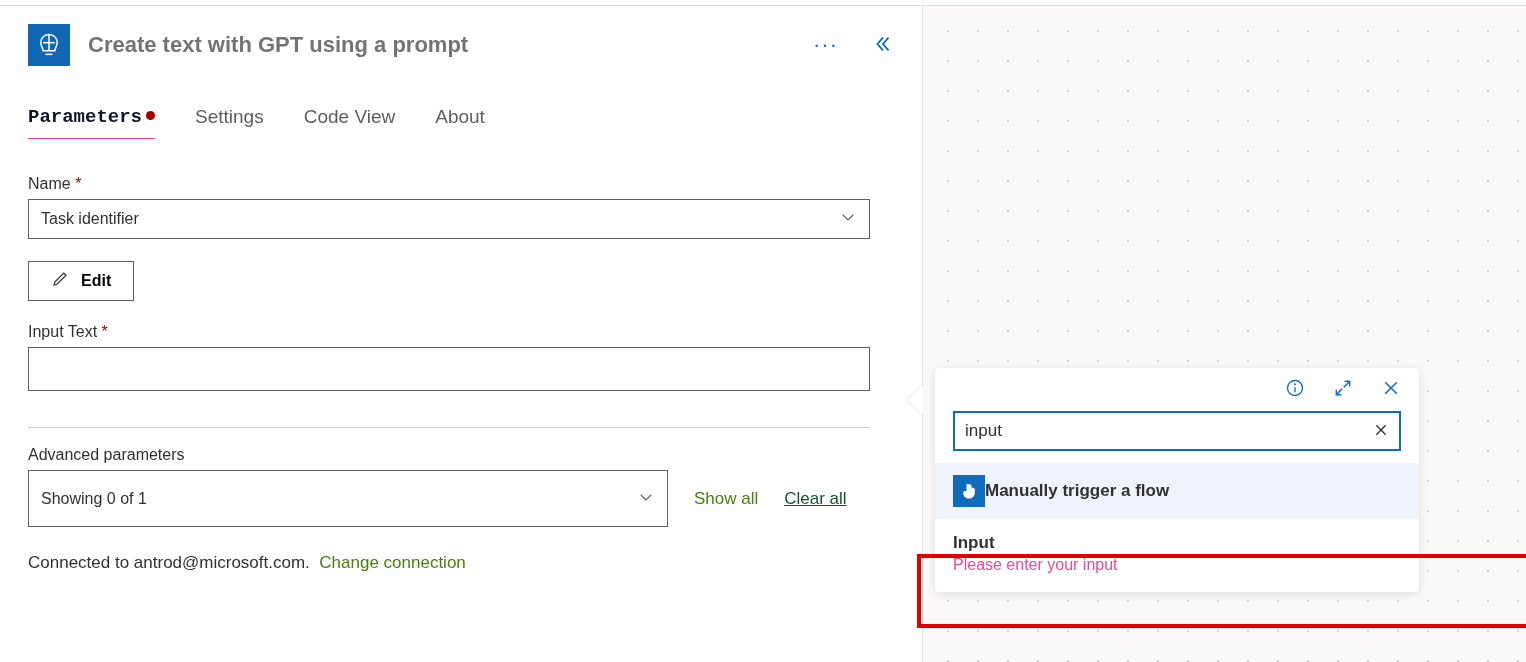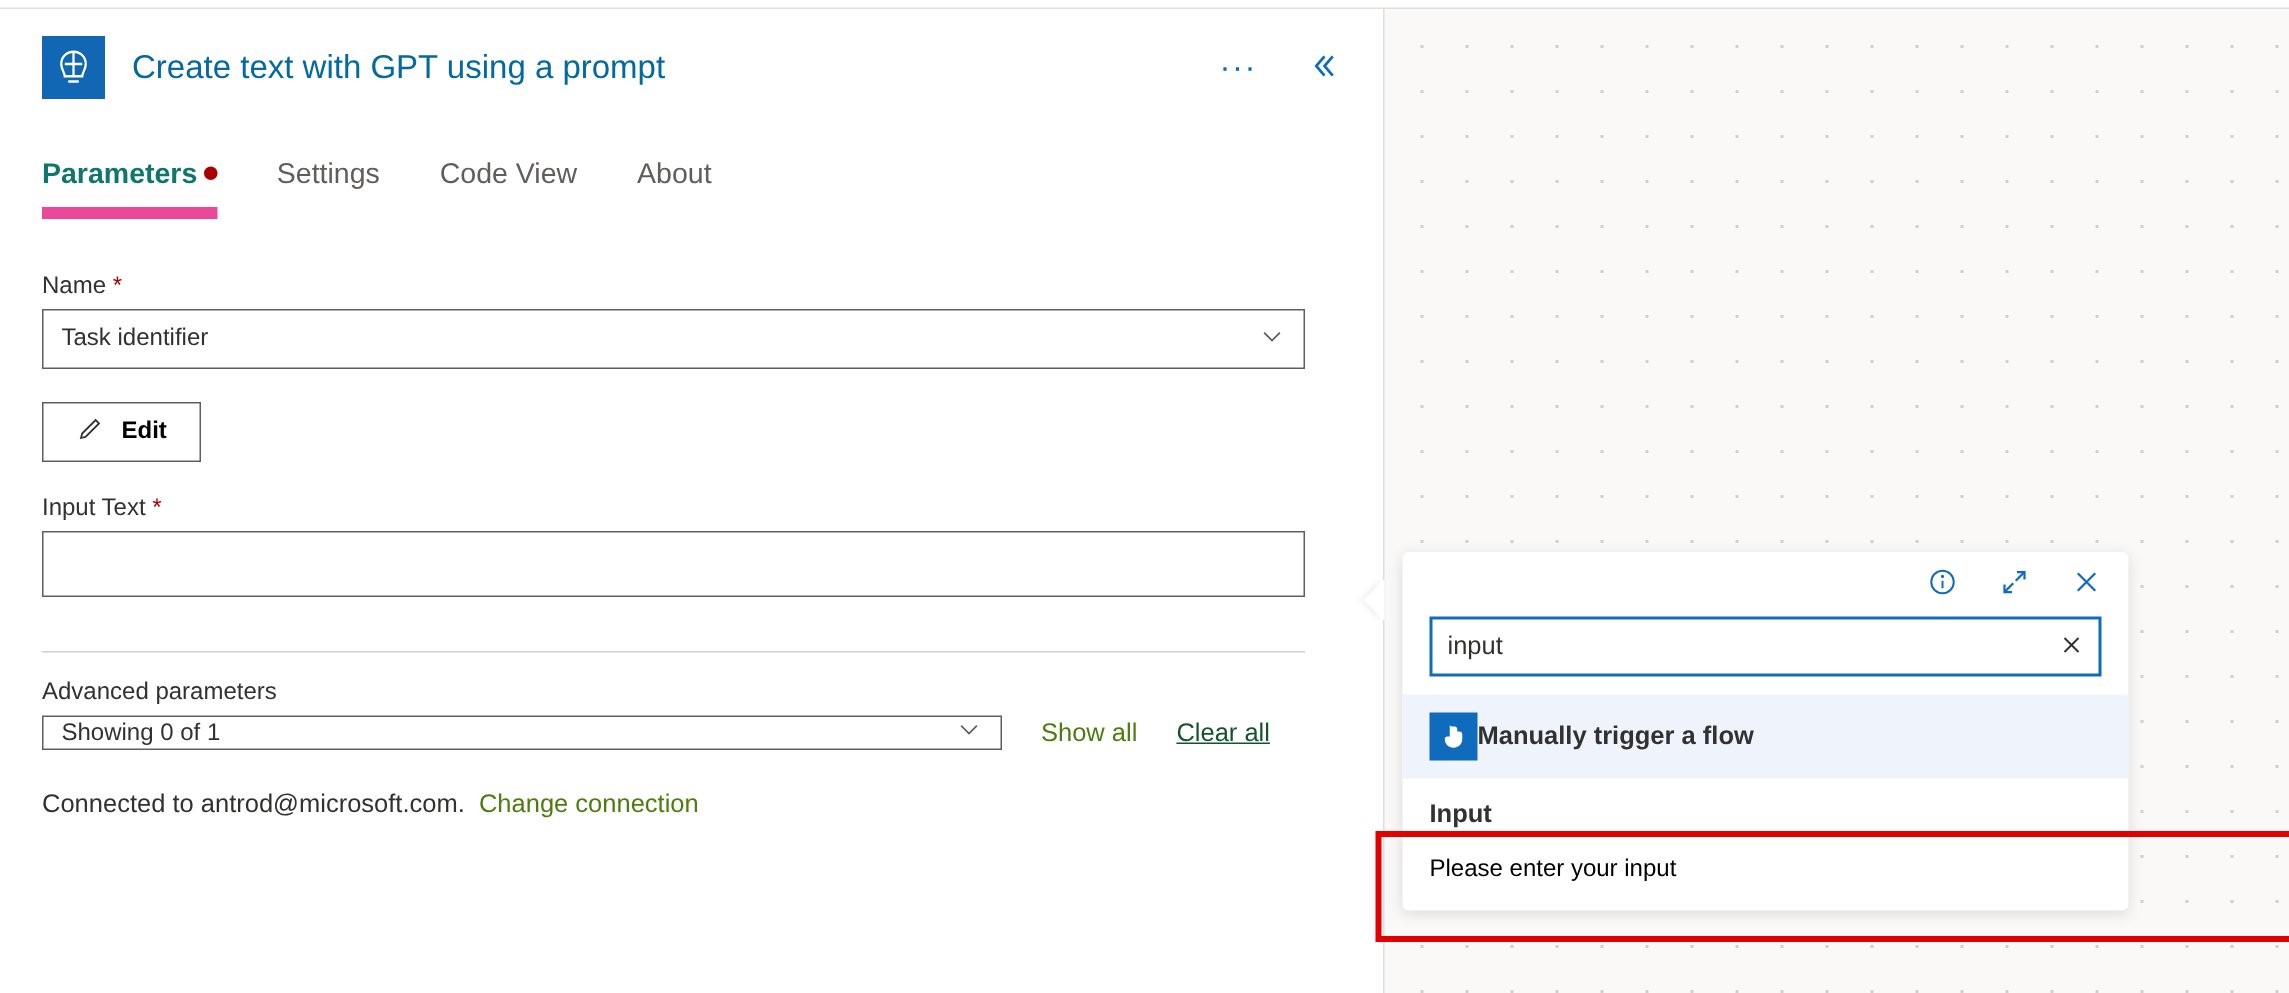--- a/index.html
+++ b/index.html
@@ -34,43 +34,44 @@
   }
   .action-icon {
     width: 42px; height: 42px;
     background: #1267b4;
     display: flex; align-items: center; justify-content: center;
     flex-shrink: 0;
   }
   .action-icon svg { width: 28px; height: 28px; }
   .hdr-title {
     font-size: 22px;
-    font-weight: 400;
+    font-weight: 700;
     flex: 1;
-    color: #0369a1;
+    color: #737373;
   }
   .hdr-menu { color:#0f6cbd; font-size:22px; letter-spacing:1px; cursor:pointer; padding:0 10px; }
   .hdr-collapse { color:#0f6cbd; cursor:pointer; padding:0 6px; }
   .tabs {
     display:flex;
     gap:40px;
     margin-top:40px;
     border-bottom:0;
   }
   .tab {
     font-size:19px;
     color:#605e5c;
     padding-bottom:10px;
     cursor:pointer;
     font-weight:400;
   }
   .tab.active {
     font-weight:600;
-    color:#0f766e;
-    border-bottom:8px solid #ec4899;
+    color:#0f172a;
+    border-bottom:1px solid #ec4899;
+    font-family:Liberation Mono, monospace;
   }
   .badge-dot {
     display:inline-block;
     width:9px;height:9px;
     border-radius:50%;
     background:#a80000;
     margin-left:4px;
     vertical-align:2px;
   }
   .form-area { margin-top:36px; padding-right:50px; }
@@ -108,21 +109,21 @@
   .input-text-box {
     width:100%;
     border:1px solid #605e5c;
     height:44px;
     background:#fff;
   }
   .hr { border:none; border-top:1px solid #d2d0ce; margin:36px 0 18px 0; }
   .adv-row { display:flex; align-items:center; gap:26px; }
   .adv-select {
     border:1px solid #605e5c;
-    height:23px;
+    height:57px;
     display:flex; align-items:center;
     padding:0 12px;
     font-size:16px;
     width:640px;
     cursor:pointer;
   }
   .link { color:#4d7c0f; font-size:17px; cursor:pointer; }
   .link.disabled { color:#14532d; text-decoration:underline; cursor:default; }
   .conn-row { margin-top:26px; font-size:17px; }
   
@@ -181,21 +182,21 @@
   }
   .trig-icon {
     width:32px;height:32px;background:#0f6cbd;
     display:flex;align-items:center;justify-content:center;
   }
   .trig-title { font-size:17px; font-weight:600; }
   .fly-result {
     padding:14px 18px 18px 18px;
   }
   .result-title { font-size:17px; font-weight:600; }
-  .result-desc { font-size:16px; color:#000000; margin-top:18px; }
+  .result-desc { font-size:16px; color:#ec4899; margin-top:3px; }
   .hl-box {
     position:absolute;
     left:-6px; top:548px;
     width:618px; height:74px;
     border:4px solid #e30000;
     pointer-events:none;
   }
 </style>
 </head>
 <body>

